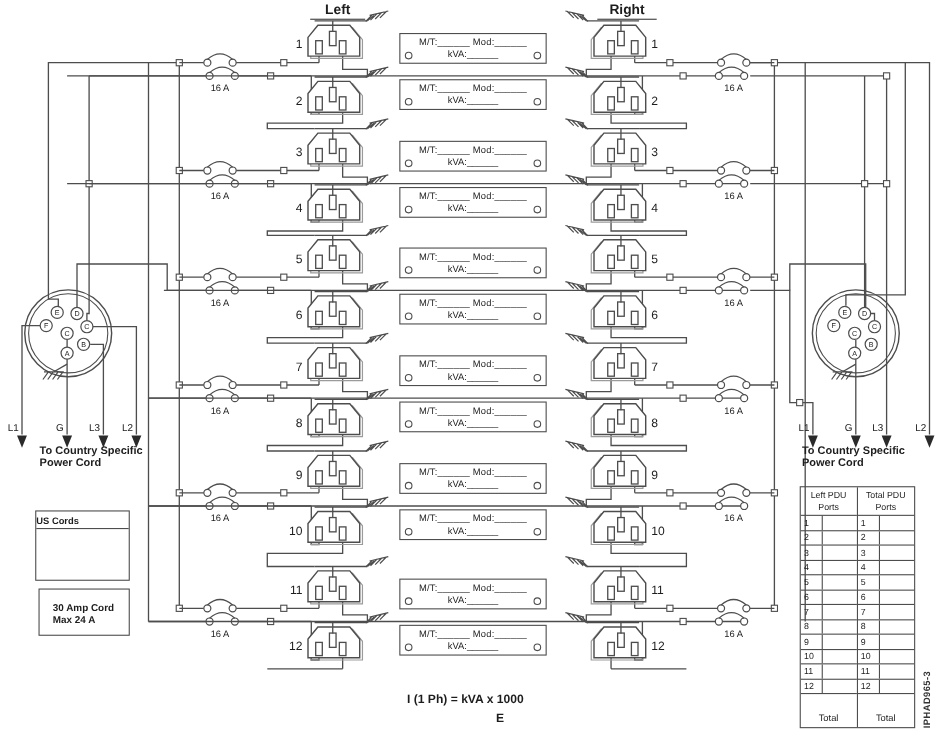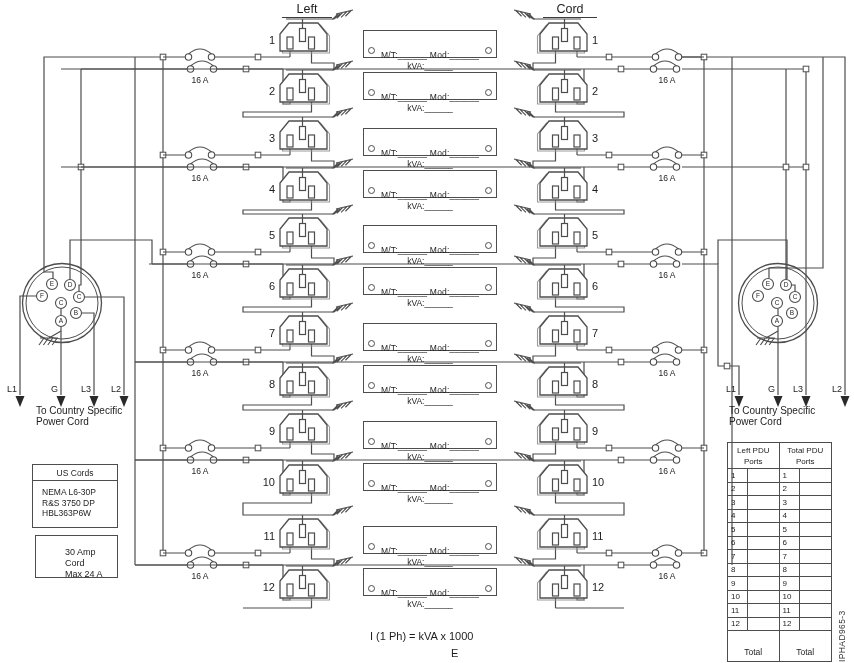--- a/index.html
+++ b/index.html
@@ -1,31 +1,31 @@
 <!DOCTYPE html>
 <html><head>
 <meta charset="utf-8">
 <style>
   html,body{margin:0;padding:0;background:#fff;}
   #stage{position:relative;width:854px;height:663px;background:#fff;overflow:hidden;
          font-family:"Liberation Sans",sans-serif;color:#1d1d1d;}
   #wiresvg{position:absolute;left:0;top:0;}
-  .abs{position:absolute;}
+  .abs{position:absolute;font-weight:bold;}
   .title{font-size:12.5px;text-align:center;border-bottom:1.2px solid #3c3c3c;padding:0 4px 1px 4px;}
   .plate{position:absolute;width:134px;height:28px;border:1.2px solid #4d4d4d;box-sizing:border-box;
          font-size:8.5px;line-height:9px;text-align:center;}
-  .plate .l1{margin-top:20px;letter-spacing:.2px;}
+  .plate .l1{margin-top:3px;letter-spacing:.2px;}
   .plate .l2{margin-top:2px;text-align:center;}
   .plate .hole{position:absolute;width:5px;height:5px;border:1px solid #4d4d4d;border-radius:50%;bottom:3px;}
   .plate .hl{left:4px;} .plate .hr{right:4px;}
   .cordnote{font-size:10px;line-height:10.5px;}
   .box{border:1.2px solid #4d4d4d;box-sizing:border-box;font-size:8.5px;}
-  #uscords .bt{text-align:center;padding:3px 0 2px 0;border-bottom:1px solid #4d4d4d;}
+  #uscords .bt{padding:3px 0 2px 0;border-bottom:1px solid #4d4d4d;}
   #uscords .bl{padding:6px 0 0 9px;line-height:10.5px;}
-  .ampbox{padding:11px 0 0 29px;line-height:11px;font-size:9px;}
+  .ampbox{padding:11px 0 0 12px;line-height:11px;font-size:9px;}
   #ports{position:absolute;left:727px;top:442px;width:105px;height:220px;border:1.2px solid #4d4d4d;
          box-sizing:border-box;display:flex;font-size:8px;}
   .phalf{width:50%;box-sizing:border-box;display:flex;flex-direction:column;}
   .phalf.first{border-right:1.2px solid #4d4d4d;}
   .phead{height:26px;box-sizing:border-box;border-bottom:1px solid #4d4d4d;text-align:center;
          line-height:11px;padding-top:2px;}
   .prow{height:13.5px;box-sizing:border-box;border-bottom:1px solid #4d4d4d;display:flex;}
   .pnum{width:20px;box-sizing:border-box;border-right:1px solid #4d4d4d;padding:1.5px 0 0 3px;}
   .ptotal{flex:1;display:flex;align-items:flex-end;justify-content:center;padding-bottom:4px;font-size:8.5px;}
   #formula1{font-size:11px;}
@@ -600,21 +600,21 @@
         <polygon points="773.5,396 782.5,396 778,407" fill="#2a2a2a"></polygon>
         <text x="775" y="392" font-size="9" text-anchor="end" fill="#1d1d1d" font-family="&quot;Liberation Sans&quot;,sans-serif">G</text>
         <polygon points="801.5,396 810.5,396 806,407" fill="#2a2a2a"></polygon>
         <text x="803" y="392" font-size="9" text-anchor="end" fill="#1d1d1d" font-family="&quot;Liberation Sans&quot;,sans-serif">L3</text>
         <polygon points="840.5,396 849.5,396 845,407" fill="#2a2a2a"></polygon>
         <text x="842" y="392" font-size="9" text-anchor="end" fill="#1d1d1d" font-family="&quot;Liberation Sans&quot;,sans-serif">L2</text>
       </g>
     </svg>
 
   <div class="abs title" id="title-left" style="left:282px;top:2px;width:42px;">Left</div>
-  <div class="abs title" id="title-right" style="left:543px;top:2px;width:46px;">Cord</div>
+  <div class="abs title" id="title-right" style="left:543px;top:2px;width:46px;">Right</div>
 
   <div id="plates">
       <div class="plate" style="left: 363px; top: 30px;">
         <div class="l1">M/T:______ Mod:______</div>
         <div class="l2">kVA:______</div>
         <div class="hole hl"></div>
         <div class="hole hr"></div>
       </div>
       <div class="plate" style="left: 363px; top: 72px;">
         <div class="l1">M/T:______ Mod:______</div>
@@ -688,25 +688,20 @@
     <div>To Country Specific</div>
     <div>Power Cord</div>
   </div>
   <div class="abs cordnote" style="left:729px;top:406px;width:120px;">
     <div>To Country Specific</div>
     <div>Power Cord</div>
   </div>
 
   <div class="abs box" id="uscords" style="left:32px;top:464px;width:86px;height:64px;">
     <div class="bt">US Cords</div>
-    <div class="bl" id="uscords-lines">
-        <div>NEMA L6-30P</div>
-        <div>R&amp;S 3750 DP</div>
-        <div>HBL363P6W</div>
-      </div>
   </div>
 
   <div class="abs box ampbox" style="left:35px;top:535px;width:83px;height:43px;">
     <div>30 Amp Cord</div>
     <div>Max 24 A</div>
   </div>
 
   <div id="ports">
       <div class="phalf first">
         <div class="phead">

